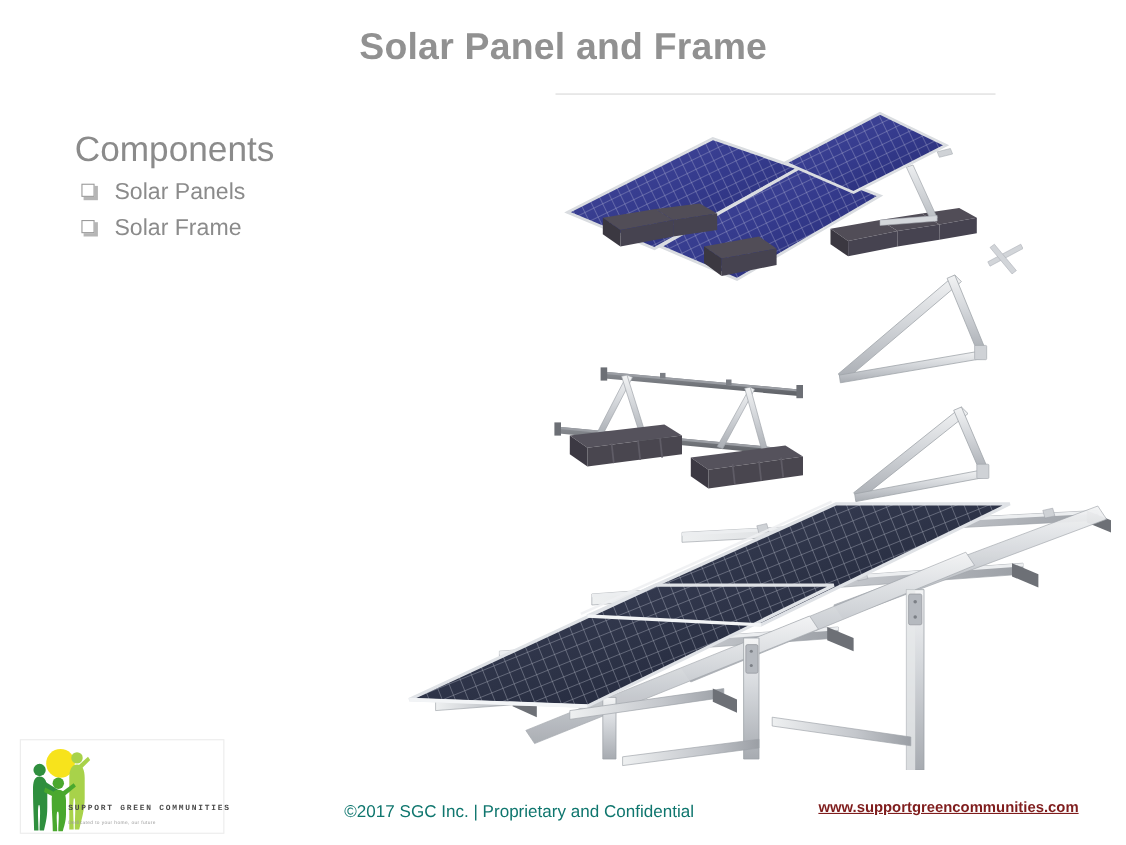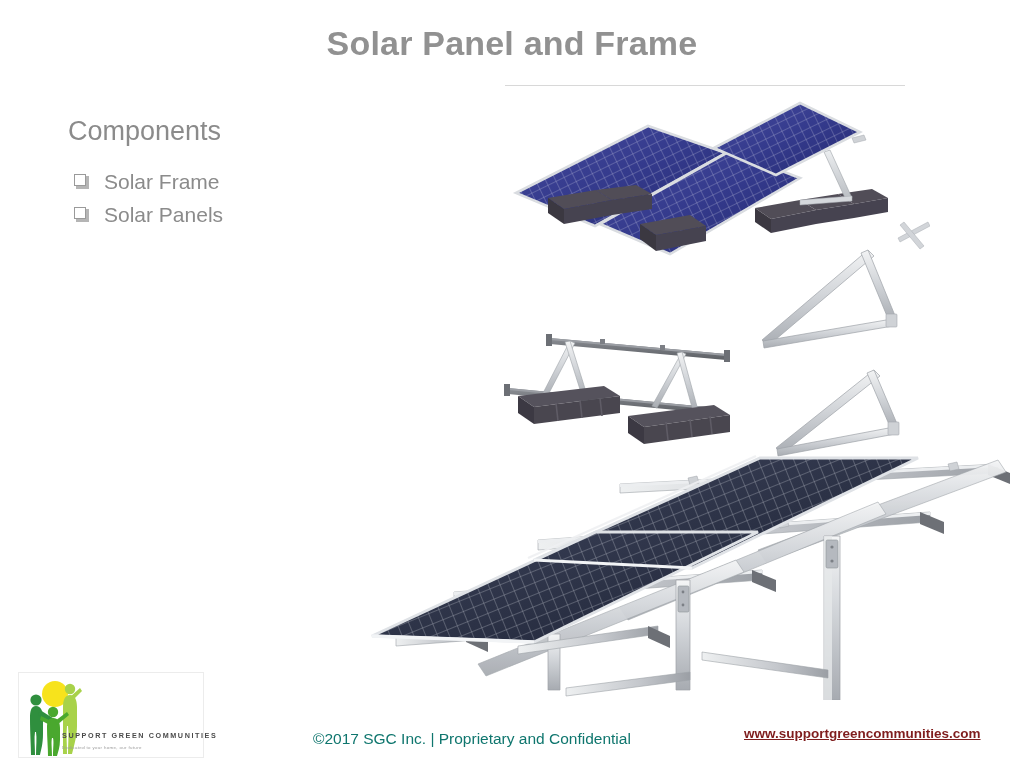--- a/index.html
+++ b/index.html
@@ -38,25 +38,25 @@
   }
 
   
   .content-block {
     position: absolute;
     left: 68px;
     top: 115px;
     width: 330px;
   }
   .components-heading {
-    font-size: 27px;
+    font-size: 32px;
     color: #8b8b8b;
     font-weight: normal;
     line-height: 1.25;
-    margin: 0 0 19px 0;
+    margin: 0 0 6px 0;
   }
   .bullet-list {
     list-style: none;
     margin: 0;
     padding: 0;
   }
   .bullet-item {
     display: flex;
     align-items: flex-start;
     margin: 0 0 6px 0;
@@ -152,20 +152,21 @@
   }
   .logo-wordmark {
     position: absolute;
     left: 62px;
     top: 731px;
     font-size: 7.2px;
     letter-spacing: 1.6px;
     color: #4a4a4a;
     font-weight: bold;
     white-space: nowrap;
+    font-family: Liberation Mono, monospace;
   }
   .logo-tagline {
     position: absolute;
     left: 62px;
     top: 745px;
     font-size: 4.4px;
     letter-spacing: 0.35px;
     color: #9b9b9b;
     white-space: nowrap;
   }
@@ -196,25 +197,25 @@
 <div class="slide">
 
   <div class="slide-title">Solar Panel and Frame</div>
 
   <div class="content-block">
     <div class="components-heading">Components</div>
 
     <ul class="bullet-list">
       <li class="bullet-item">
         <span class="bullet-marker"></span>
-        <span class="bullet-label">Solar Frame</span>
+        <span class="bullet-label">Solar Panels</span>
       </li>
       <li class="bullet-item">
         <span class="bullet-marker"></span>
-        <span class="bullet-label">Solar Panels</span>
+        <span class="bullet-label">Solar Frame</span>
       </li>
     </ul>
   </div>
 
   <div class="figure-column">
 
     <div class="divider-line"></div>
 
     <div class="fig fig-top">
       <svg width="430" height="180" viewBox="0 0 430 180">

